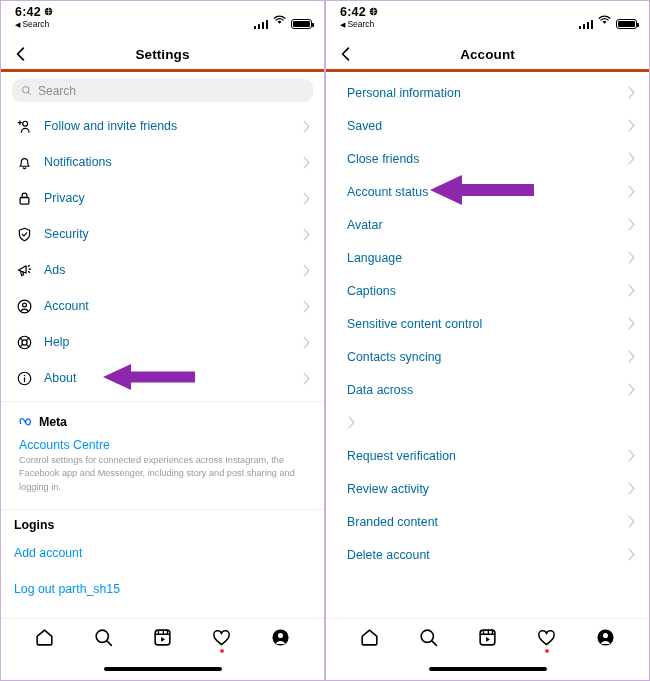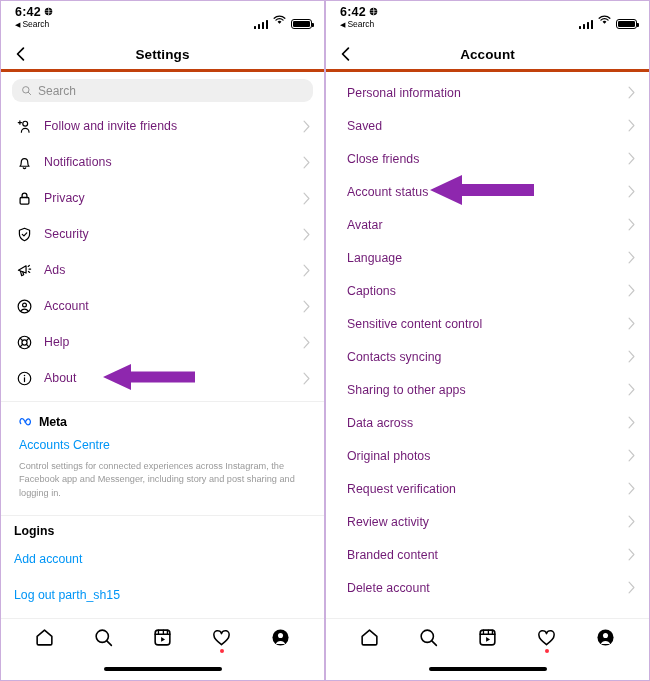--- a/index.html
+++ b/index.html
@@ -93,35 +93,35 @@
 
   
   .rows { padding-top: 2px; }
   .row {
     height: 36px;
     display: flex; align-items: center;
     padding: 0 12px 0 13px;
     position: relative;
   }
   .row .ico { width: 21px; flex: 0 0 21px; display: flex; align-items: center; justify-content: center; }
-  .row .lbl { font-size: 12.3px; color: #701a75; margin-left: 9px; flex: 1 1 auto; letter-spacing: .05px; }
+  .row .lbl { font-size: 12.3px; color: #0369a1; margin-left: 9px; flex: 1 1 auto; letter-spacing: .05px; }
   .row .chev { flex: 0 0 10px; color: #c7c7c7; display:flex; align-items:center; }
 
   
   .row.plain { height: 33px; padding-left: 21px; }
   .row.plain .lbl { margin-left: 0; font-size: 12.3px; }
 
   .sep { height: 1px; background: #efefef; margin: 5px 0 0 0; }
 
   
   .metablock { padding: 11px 13px 10px 18px; }
   .meta-logo { display: flex; align-items: center; gap: 5px; margin-bottom: 7px; }
   .meta-logo .mt { font-size: 12.5px; font-weight: bold; color: #000; letter-spacing: -.2px; }
   .link { color: #0095f6; font-size: 12.3px; }
-  .metablock .link { display:block; margin-bottom: 8px; }
+  .metablock .link { display:block; margin-bottom: 2px; }
   .meta-desc { font-size: 9.2px; color: #9a9a9a; line-height: 1.45; }
 
   .logins { padding: 8px 13px 0 13px; }
   .logins h3 { font-size: 12.3px; font-weight: bold; color: #000; margin-bottom: 14px; }
   .logins .link { display:block; margin-bottom: 22px; }
 
   
   .tabbar {
     flex: 0 0 62px; height: 62px;
     border-top: 1px solid #efefef;
@@ -537,37 +537,28 @@
         </div>
         <div class="row plain">
           <span class="lbl">Contacts syncing</span>
           <span class="chev">
               <svg width="9" height="13" viewBox="0 0 10 16">
                 <path d="M2 1.5 8 8l-6 6.5" stroke="#c7c7c7" stroke-width="1.4" fill="none" stroke-linecap="round" stroke-linejoin="round"></path>
               </svg>
             </span>
         </div>
         <div class="row plain">
-          <span class="lbl">Sharing to other apps</span>
-          <span class="chev">
-              <svg width="9" height="13" viewBox="0 0 10 16">
-                <path d="M2 1.5 8 8l-6 6.5" stroke="#c7c7c7" stroke-width="1.4" fill="none" stroke-linecap="round" stroke-linejoin="round"></path>
-              </svg>
-            </span>
-        </div>
-        <div class="row plain">
           <span class="lbl">Data across</span>
           <span class="chev">
               <svg width="9" height="13" viewBox="0 0 10 16">
                 <path d="M2 1.5 8 8l-6 6.5" stroke="#c7c7c7" stroke-width="1.4" fill="none" stroke-linecap="round" stroke-linejoin="round"></path>
               </svg>
             </span>
         </div>
         <div class="row plain">
-          <span class="lbl">Original photos</span>
           <span class="chev">
               <svg width="9" height="13" viewBox="0 0 10 16">
                 <path d="M2 1.5 8 8l-6 6.5" stroke="#c7c7c7" stroke-width="1.4" fill="none" stroke-linecap="round" stroke-linejoin="round"></path>
               </svg>
             </span>
         </div>
         <div class="row plain">
           <span class="lbl">Request verification</span>
           <span class="chev">
               <svg width="9" height="13" viewBox="0 0 10 16">

